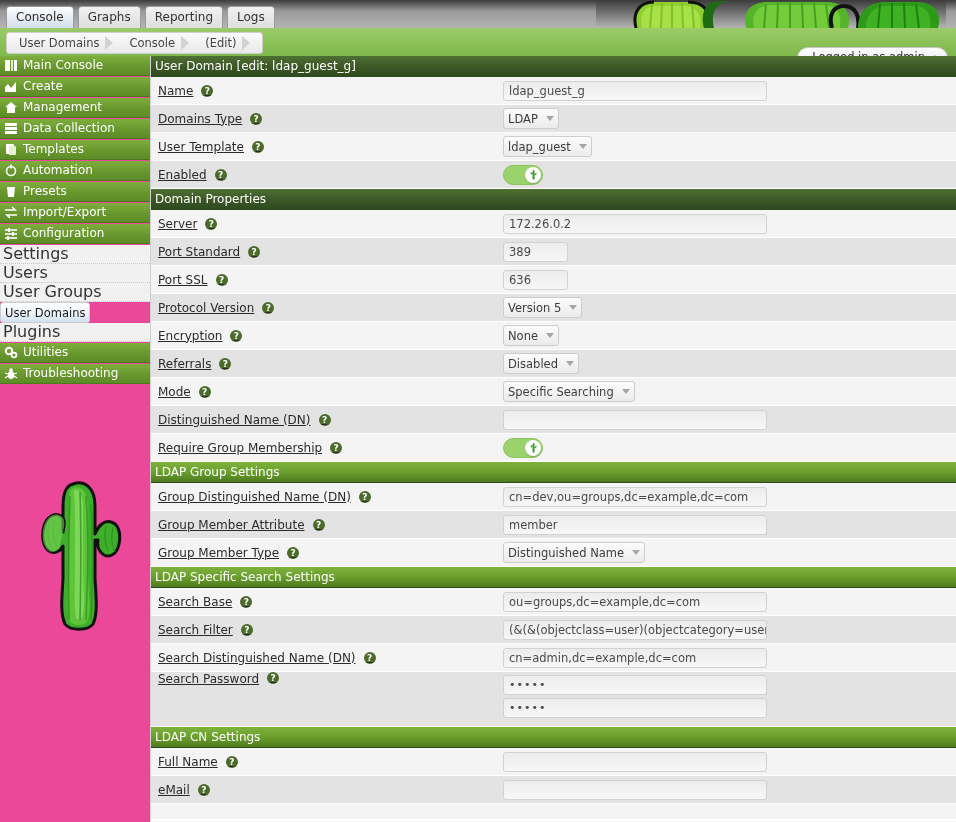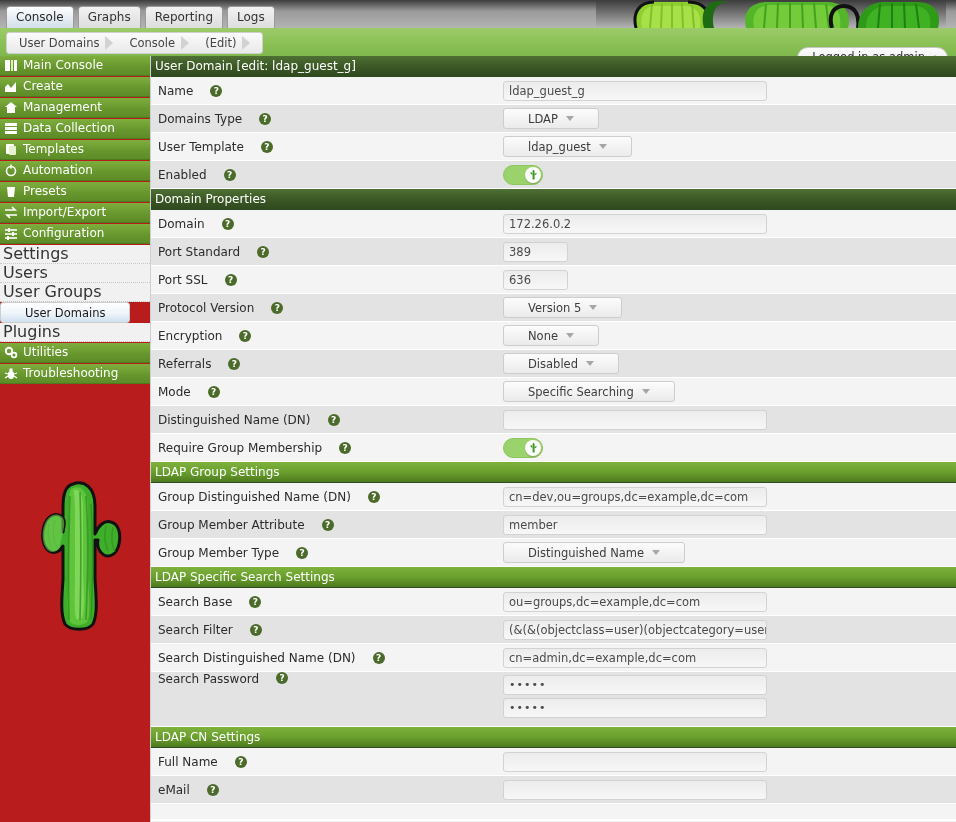--- a/index.html
+++ b/index.html
@@ -58,21 +58,21 @@
     border:1px solid #c8c8c8;border-radius:11px;white-space:nowrap;text-decoration:underline;
   }
   #loginbox .caret{
     position:absolute;right:8px;top:7px;width:0;height:0;
     border-left:4px solid transparent;border-right:4px solid transparent;
     border-bottom:5px solid #999;
   }
   
   #sidebar{
     position:absolute;top:56px;left:0;width:150px;height:766px;
-    background:#b91c1c;border-right:1px solid #cfcfcf;overflow:hidden;
+    background:#ec4899;border-right:1px solid #cfcfcf;overflow:hidden;
   }
   .nav-main{
     height:19px;line-height:19px;padding:0 4px 0 4px;margin-bottom:1px;
     background:linear-gradient(to bottom,#7fae3e 0%,#68972e 55%,#5d8b27 100%);
     color:#ffffff;font-size:12px;white-space:nowrap;
     display:flex;align-items:center;gap:5px;
     border-bottom:1px solid #4e7a1e;
   }
   .nav-main .ic{width:14px;height:13px;flex:0 0 14px;display:block;}
   .nav-sub{
@@ -99,21 +99,21 @@
   .sec-head.light{background:linear-gradient(to bottom,#7fb13c 0%,#6aa02e 50%,#4e7a1e 100%);}
   .row{
     display:flex;align-items:center;height:27px;
     border-bottom:1px solid #ffffff;padding-left:7px;
   }
   .row.odd{background:#f4f4f4;}
   .row.even{background:#e3e3e3;}
   .row.tall{height:54px;align-items:flex-start;}
   .lbl{
     width:345px;flex:0 0 345px;font-size:12px;color:#2b2b2b;
-    display:flex;align-items:center;gap:17px;white-space:nowrap;
+    display:flex;align-items:center;gap:8px;white-space:nowrap;text-decoration:underline;
   }
   .row.tall .lbl{align-items:flex-start;}
   .help{
     width:12px;height:12px;flex:0 0 12px;border-radius:50%;
     background:#4a6b2a;color:#ffffff;font-size:9px;font-weight:bold;
     line-height:12px;text-align:center;font-family:"DejaVu Sans",sans-serif;
     display:inline-block;
   }
   .ctl{flex:1;display:flex;flex-direction:column;gap:3px;}
   .tin{
@@ -123,21 +123,21 @@
     padding:0 5px;font-size:11.5px;color:#4a4a4a;
     font-family:"DejaVu Sans","Liberation Sans",sans-serif;
     line-height:18px;overflow:hidden;white-space:nowrap;
   }
   .tin.w-wide{width:264px;}
   .tin.w-small{width:65px;}
   .sel{
     display:inline-flex;align-items:center;height:21px;box-sizing:border-box;
     background:linear-gradient(to bottom,#fcfcfc,#ebebeb);
     border:1px solid #cdcdcd;border-radius:3px;
-    padding:0 24px;font-size:11.5px;color:#3d3d3d;white-space:nowrap;
+    padding:0 4px;font-size:11.5px;color:#3d3d3d;white-space:nowrap;
     align-self:flex-start;
   }
   .sel .arw{
     margin-left:8px;width:0;height:0;
     border-left:4px solid transparent;border-right:4px solid transparent;
     border-top:5px solid #a6a6a6;
   }
   .tog{
     width:40px;height:20px;border-radius:10px;box-sizing:border-box;
     background:#9ad26b;border:1px solid #8cc45d;
@@ -402,21 +402,21 @@
           </svg>
         </div>
       </div>
     </div>
   </div>
 
   <div class="sec-head dark">Domain Properties</div>
 
   <div class="row odd">
     <div class="lbl">
-      <span>Domain</span>
+      <span>Server</span>
       <span class="help">?</span>
     </div>
     <div class="ctl">
       <div class="tin w-wide">172.26.0.2</div>
     </div>
   </div>
 
   <div class="row even">
     <div class="lbl">
       <span>Port Standard</span>

